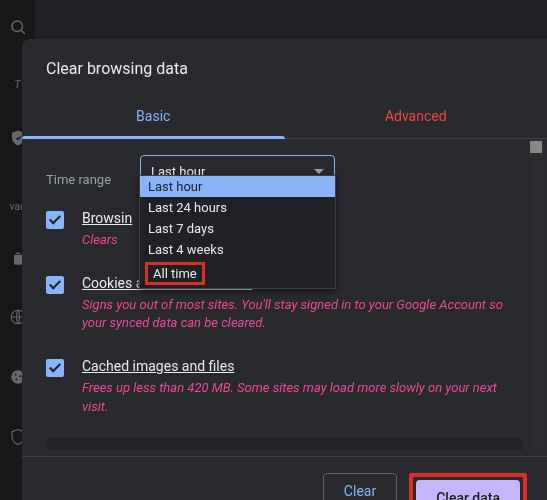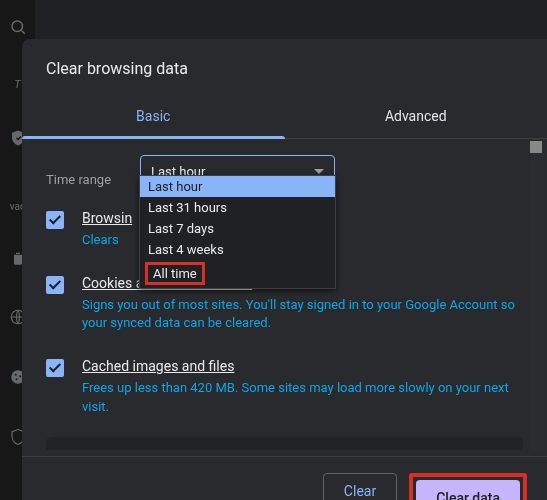--- a/index.html
+++ b/index.html
@@ -2,41 +2,41 @@
 <html><head>
 <meta charset="utf-8">
 <style>
 * { margin:0; padding:0; box-sizing:border-box; }
 body { width:547px; height:500px; background:#202124; font-family:Roboto,Arial,sans-serif; color:#e8eaed; overflow:hidden; position:relative; }
 .bg-strip { position:absolute; left:0; top:0; width:35px; height:500px; background:#171717; display:flex; flex-direction:column; align-items:center; padding-top:18px; gap:38px; }
 .bg-icon { color:#9aa0a6; opacity:0.6; }
 .dialog { position:absolute; left:22px; top:0; width:525px; height:500px; background:#292a2d; border-radius:8px 0 0 8px; display:flex; flex-direction:column;margin-top:39px; }
 .dlg-title { font-size:16px; color:#e8eaed; padding:20px 24px 18px 24px; font-weight:400; }
 .tabs { display:flex; border-bottom:1px solid #3c4043; }
-.tab { flex:1; text-align:center; padding:12px 0 14px 0; font-size:14px; color:#e5e5e5; cursor:pointer; position:relative; }
+.tab { flex:1; text-align:center; padding:12px 0 14px 0; font-size:14px; color:#ef4444; cursor:pointer; position:relative; }
 .tab.active { color:#8ab4f8; }
 .tab.active::after { content:""; position:absolute; left:0; right:0; bottom:-1px; height:3px; background:#8ab4f8; border-radius:3px 3px 0 0; }
 .body { position:relative; padding:16px 24px 0 24px; flex:1; overflow:hidden; }
 .scroll-track { position:absolute; right:2px; top:0; width:14px; height:329px; background:#2b2c2f; }
 .scroll-thumb { position:absolute; right:3px; top:2px; width:12px; height:12px; background:#888; }
 .row-tr { display:flex; align-items:flex-end; gap:16px; margin-bottom:12px; }
 .tr-label { font-size:13px; color:#9aa0a6; width:78px; }
 .select { position:relative; width:195px; height:32px; border:1px solid #5f6368; border-radius:4px; background:#292a2d; display:flex; align-items:center; padding:0 10px; cursor:pointer; }
 .select.open { border-color:#8ab4f8; }
 .sel-val { font-size:13px; color:#e8eaed; flex:1; }
 .sel-caret { width:0; height:0; border-left:5px solid transparent; border-right:5px solid transparent; border-top:5px solid #9aa0a6; }
 .dropdown { position:absolute; left:117px; top:36px; width:197px; background:#202124; border:1px solid #3c4043; z-index:10; box-shadow:0 2px 6px rgba(0,0,0,0.6); }
 .opt { font-size:13px; color:#e8eaed; padding:3px 8px; cursor:pointer; }
 .opt.hl { background:#8ab4f8; color:#202124; }
 .opt.boxed { display:inline-block; border:3px solid #d93025; padding:1px 5px; margin:2px 5px 3px 5px; }
 .item { display:flex; gap:18px; padding:10px 0 14px 0; }
 .cb { width:18px; height:18px; border-radius:2px; background:#8ab4f8; margin-top:2px; flex-shrink:0; position:relative; cursor:pointer; }
 .cb::after { content:""; position:absolute; left:6px; top:2px; width:4px; height:9px; border:solid #202124; border-width:0 2px 2px 0; transform:rotate(45deg); }
 .it-title { font-size:14px; color:#e8eaed; margin-bottom:3px; line-height:1.35;text-decoration:underline; }
-.it-desc { font-size:13px; color:#0ea5e9; line-height:1.45; }
+.it-desc { font-size:13px; color:#ec4899; line-height:1.45;font-style:italic; }
 .info-box { background:#222326; border-radius:6px; padding:16px 18px; display:flex; gap:18px; align-items:flex-start; margin-top:6px; }
 .divider { height:1px; background:#3c4043; margin-top:6px; }
 .footer { display:flex; justify-content:flex-end; gap:12px; padding:16px 20px; }
 .btn { height:36px; border-radius:4px; font-size:14px; padding:0 20px; cursor:pointer; display:inline-flex; align-items:center; justify-content:center; }
 .btn-cancel { border:1px solid #5f6368; color:#8ab4f8; background:transparent; }
 .btn-primary { background:#c4b5fd; color:#202124; font-weight:500; }
 .redbox { border:4px solid #d93025; border-radius:3px; padding:3px; }
 </style>
 </head>
 <body>
@@ -86,21 +86,21 @@
     <div class="row-tr">
       <div class="tr-label">Time range</div>
       <div class="select open">
         <span class="sel-val">Last hour</span>
         <span class="sel-caret"></span>
       </div>
     </div>
 
     <div class="dropdown">
       <div class="opt hl">Last hour</div>
-      <div class="opt">Last 31 hours</div>
+      <div class="opt">Last 24 hours</div>
       <div class="opt">Last 7 days</div>
       <div class="opt">Last 4 weeks</div>
       <div><span class="opt boxed">All time</span></div>
     </div>
 
     <div class="item">
       <div class="cb"></div>
       <div>
         <div class="it-title">Browsin</div>
         <div class="it-desc">Clears</div>

